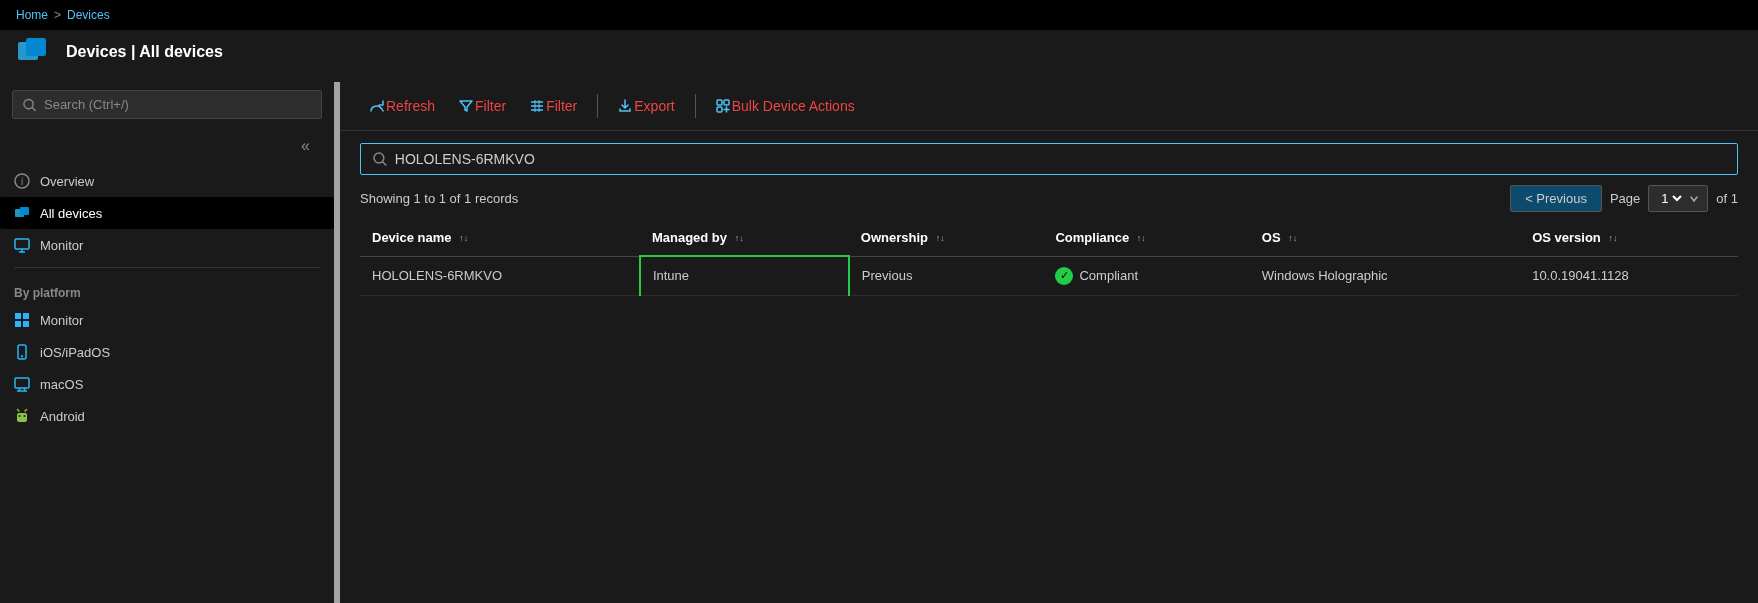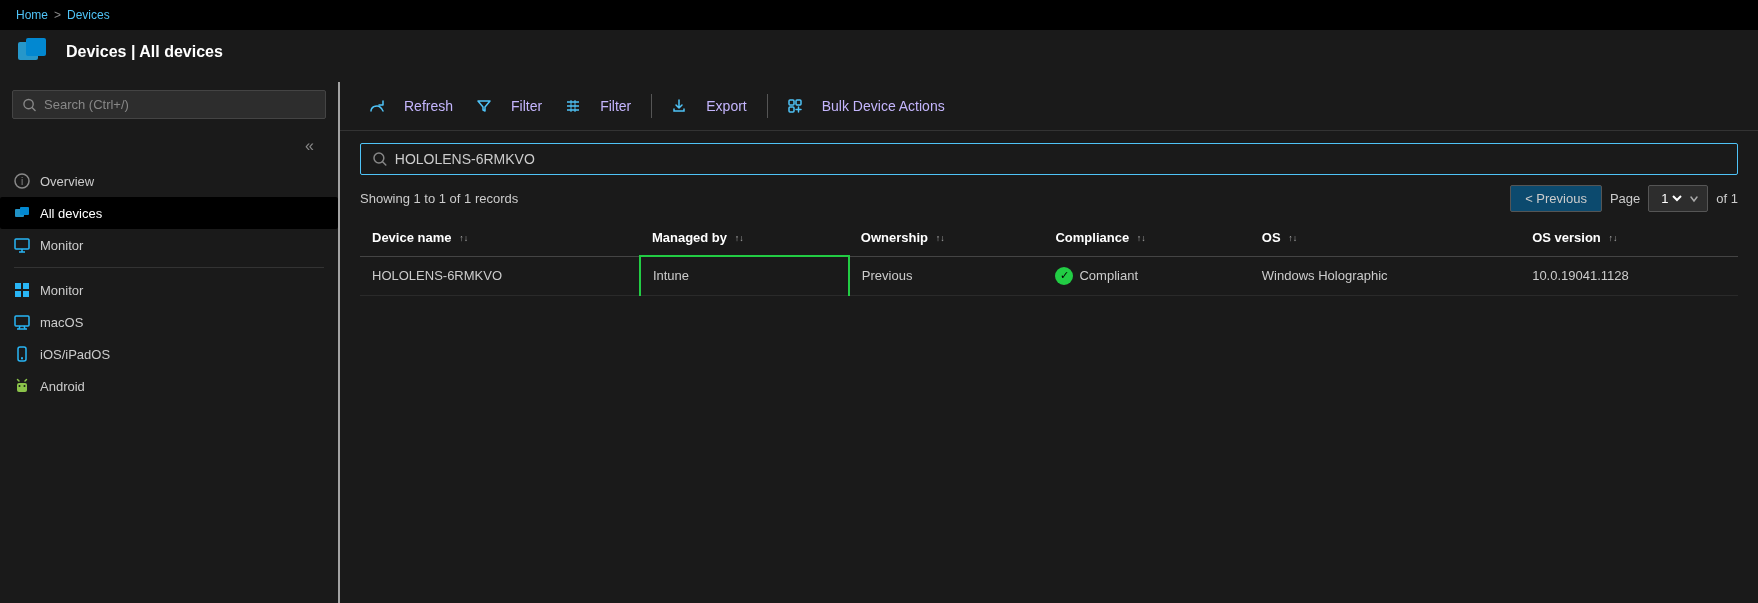--- a/index.html
+++ b/index.html
@@ -53,21 +53,21 @@
       display: flex;
       flex: 1;
       overflow: hidden;
     }
 
     
     .sidebar {
       width: 340px;
       min-width: 340px;
       background: #1a1a1a;
-      border-right: 2px solid #a3a3a3;
+      border-right: 6px solid #a3a3a3;
       display: flex;
       flex-direction: column;
       overflow-y: auto;
     }
 
     .search-box {
       margin: 8px 12px;
       display: flex;
       align-items: center;
       gap: 8px;
@@ -148,24 +148,24 @@
     .toolbar {
       display: flex;
       align-items: center;
       gap: 4px;
       padding: 10px 20px;
       border-bottom: 1px solid #333;
     }
     .toolbar-btn {
       display: flex;
       align-items: center;
-      gap: 20px;
+      gap: 2px;
       background: transparent;
       border: none;
-      color: #c4b5fd;
+      color: #ef4444;
       cursor: pointer;
       padding: 6px 10px;
       font-size: 14px;
       border-radius: 2px;
     }
     .toolbar-divider {
       width: 1px;
       height: 24px;
       background: #555;
       margin: 0 6px;
@@ -349,53 +349,54 @@
           <rect x="1" y="2" width="14" height="10" rx="1" stroke="#29b6f6" stroke-width="1.5" fill="none"></rect>
           <line x1="8" y1="12" x2="8" y2="15" stroke="#29b6f6" stroke-width="1.5"></line>
           <line x1="5" y1="15" x2="11" y2="15" stroke="#29b6f6" stroke-width="1.5"></line>
         </svg>
       </span>
       <span>Monitor</span>
     </div>
 
     <hr class="sidebar-divider">
 
+    <div class="sidebar-section-label">By platform</div>
 
     <div class="sidebar-item">
       <span class="sidebar-item-icon">
         <svg width="16" height="16" viewBox="0 0 16 16">
           <rect x="1" y="1" width="6" height="6" fill="#29b6f6"></rect>
           <rect x="9" y="1" width="6" height="6" fill="#29b6f6"></rect>
           <rect x="1" y="9" width="6" height="6" fill="#29b6f6"></rect>
           <rect x="9" y="9" width="6" height="6" fill="#29b6f6"></rect>
         </svg>
       </span>
       <span>Monitor</span>
     </div>
 
     <div class="sidebar-item">
       <span class="sidebar-item-icon">
         <svg width="16" height="16" viewBox="0 0 16 16">
+          <rect x="4" y="1" width="8" height="14" rx="2" stroke="#29b6f6" stroke-width="1.5" fill="none"></rect>
+          <line x1="8" y1="12" x2="8" y2="12.5" stroke="#29b6f6" stroke-width="2" stroke-linecap="round"></line>
+        </svg>
+      </span>
+      <span>iOS/iPadOS</span>
+    </div>
+
+    <div class="sidebar-item">
+      <span class="sidebar-item-icon">
+        <svg width="16" height="16" viewBox="0 0 16 16">
           <rect x="1" y="2" width="14" height="10" rx="1" stroke="#29b6f6" stroke-width="1.5" fill="none"></rect>
           <line x1="6" y1="12" x2="5" y2="15" stroke="#29b6f6" stroke-width="1.5"></line>
           <line x1="10" y1="12" x2="11" y2="15" stroke="#29b6f6" stroke-width="1.5"></line>
           <line x1="3" y1="15" x2="13" y2="15" stroke="#29b6f6" stroke-width="1.5"></line>
         </svg>
       </span>
       <span>macOS</span>
-    </div>
-
-    <div class="sidebar-item">
-      <span class="sidebar-item-icon">
-        <svg width="16" height="16" viewBox="0 0 16 16">
-          <rect x="4" y="1" width="8" height="14" rx="2" stroke="#29b6f6" stroke-width="1.5" fill="none"></rect>
-          <line x1="8" y1="12" x2="8" y2="12.5" stroke="#29b6f6" stroke-width="2" stroke-linecap="round"></line>
-        </svg>
-      </span>
-      <span>iOS/iPadOS</span>
     </div>
 
     <div class="sidebar-item">
       <span class="sidebar-item-icon">
         <svg width="16" height="16" viewBox="0 0 16 16">
           <rect x="3" y="5" width="10" height="9" rx="2" fill="#8bc34a"></rect>
           <circle cx="5.5" cy="8" r="1" fill="#1a1a1a"></circle>
           <circle cx="10.5" cy="8" r="1" fill="#1a1a1a"></circle>
           <line x1="5" y1="3" x2="3.5" y2="1.5" stroke="#8bc34a" stroke-width="1.5" stroke-linecap="round"></line>
           <line x1="11" y1="3" x2="12.5" y2="1.5" stroke="#8bc34a" stroke-width="1.5" stroke-linecap="round"></line>

